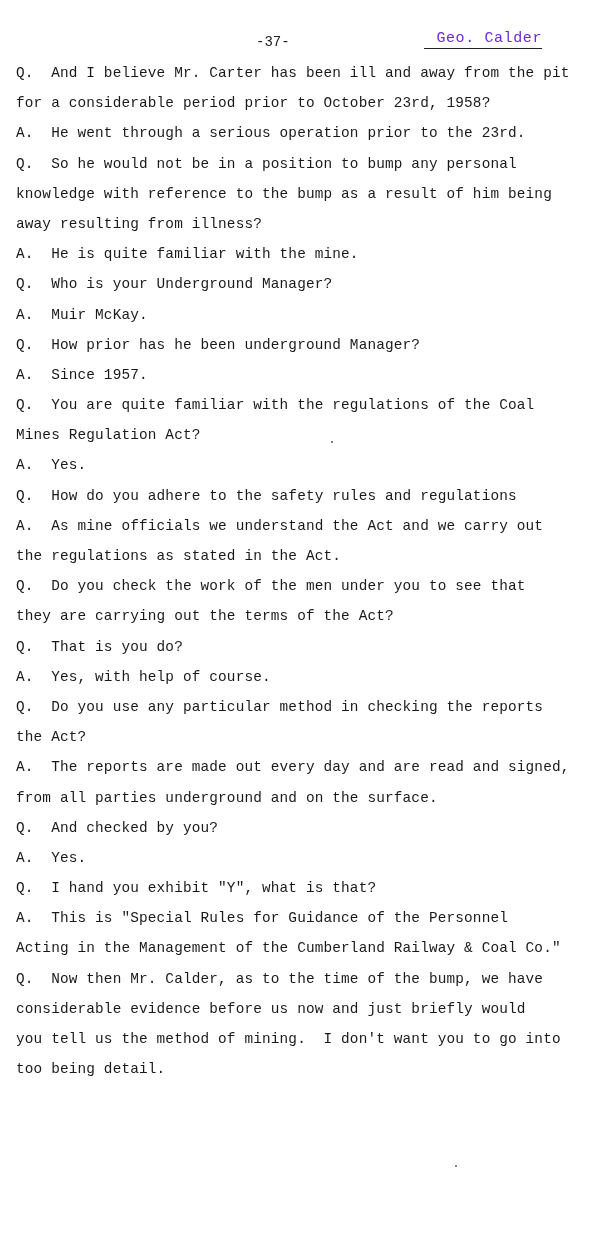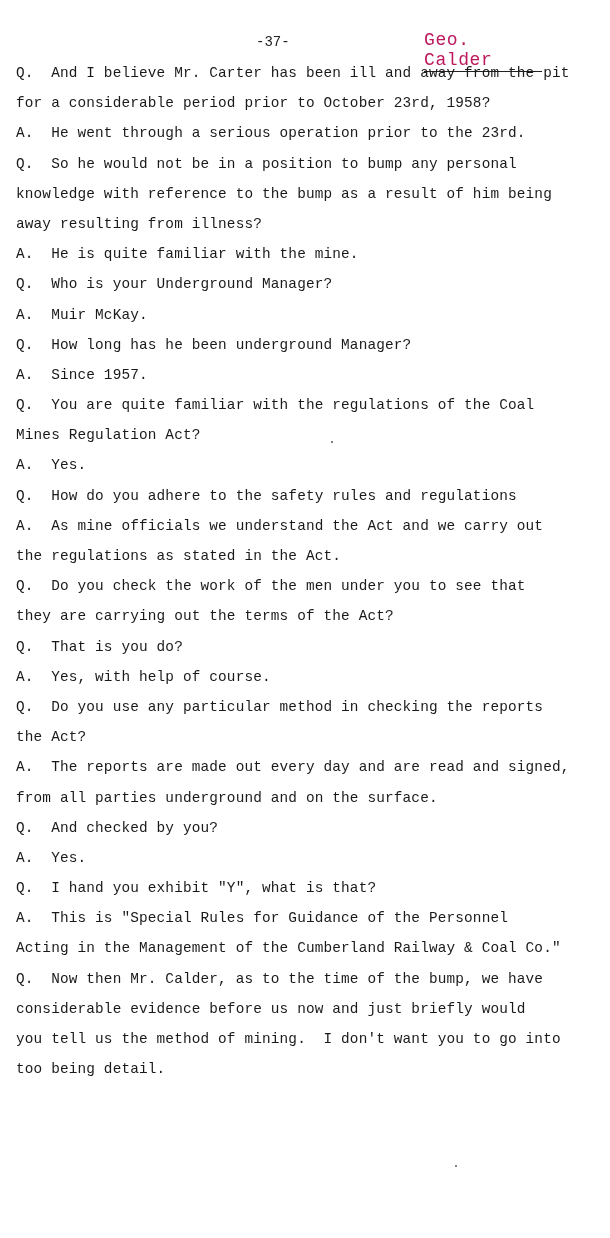--- a/index.html
+++ b/index.html
@@ -20,36 +20,37 @@
     left: 0; top: 0;
     width: 610px;
     height: 1238px;
   }
   .header {
     position: absolute;
     top: 28px;
     left: 0;
     width: 610px;
     height: 24px;
+    text-align: right;
   }
   .page-number {
     position: absolute;
     left: 256px;
     top: 6px;
     font-size: 14px;
     letter-spacing: 0px;
     color: #222;
   }
   .witness-name {
     position: absolute;
     left: 424px;
     top: 2px;
-    font-size: 18px;
+    font-size: 15px;
     letter-spacing: 0.6px;
-    color: #be185d;
+    color: #6d28d9;
     border-bottom: 1.2px solid #222;
     padding-bottom: 1px;
     width: 118px;
   }
   .body-text {
     position: absolute;
     left: 16px;
     top: 58px;
     width: 580px;
   }
@@ -81,21 +82,21 @@
   <div class="body-text">
     <div class="line">Q.  And I believe Mr. Carter has been ill and away from the pit</div>
     <div class="line">for a considerable period prior to October 23rd, 1958?</div>
     <div class="line">A.  He went through a serious operation prior to the 23rd.</div>
     <div class="line">Q.  So he would not be in a position to bump any personal</div>
     <div class="line">knowledge with reference to the bump as a result of him being</div>
     <div class="line">away resulting from illness?</div>
     <div class="line">A.  He is quite familiar with the mine.</div>
     <div class="line">Q.  Who is your Underground Manager?</div>
     <div class="line">A.  Muir McKay.</div>
-    <div class="line">Q.  How long has he been underground Manager?</div>
+    <div class="line">Q.  How prior has he been underground Manager?</div>
     <div class="line">A.  Since 1957.</div>
     <div class="line">Q.  You are quite familiar with the regulations of the Coal</div>
     <div class="line">Mines Regulation Act?</div>
     <div class="line">A.  Yes.</div>
     <div class="line">Q.  How do you adhere to the safety rules and regulations</div>
     <div class="line">A.  As mine officials we understand the Act and we carry out</div>
     <div class="line">the regulations as stated in the Act.</div>
     <div class="line">Q.  Do you check the work of the men under you to see that</div>
     <div class="line">they are carrying out the terms of the Act?</div>
     <div class="line">Q.  That is you do?</div>

